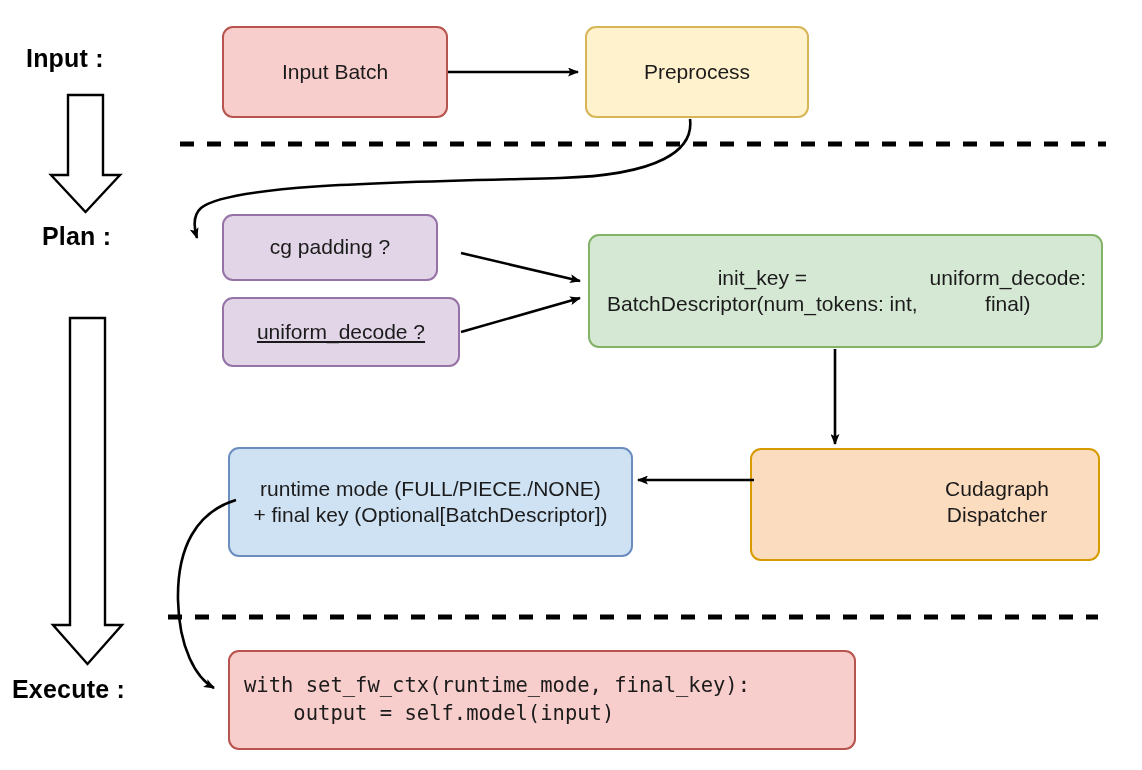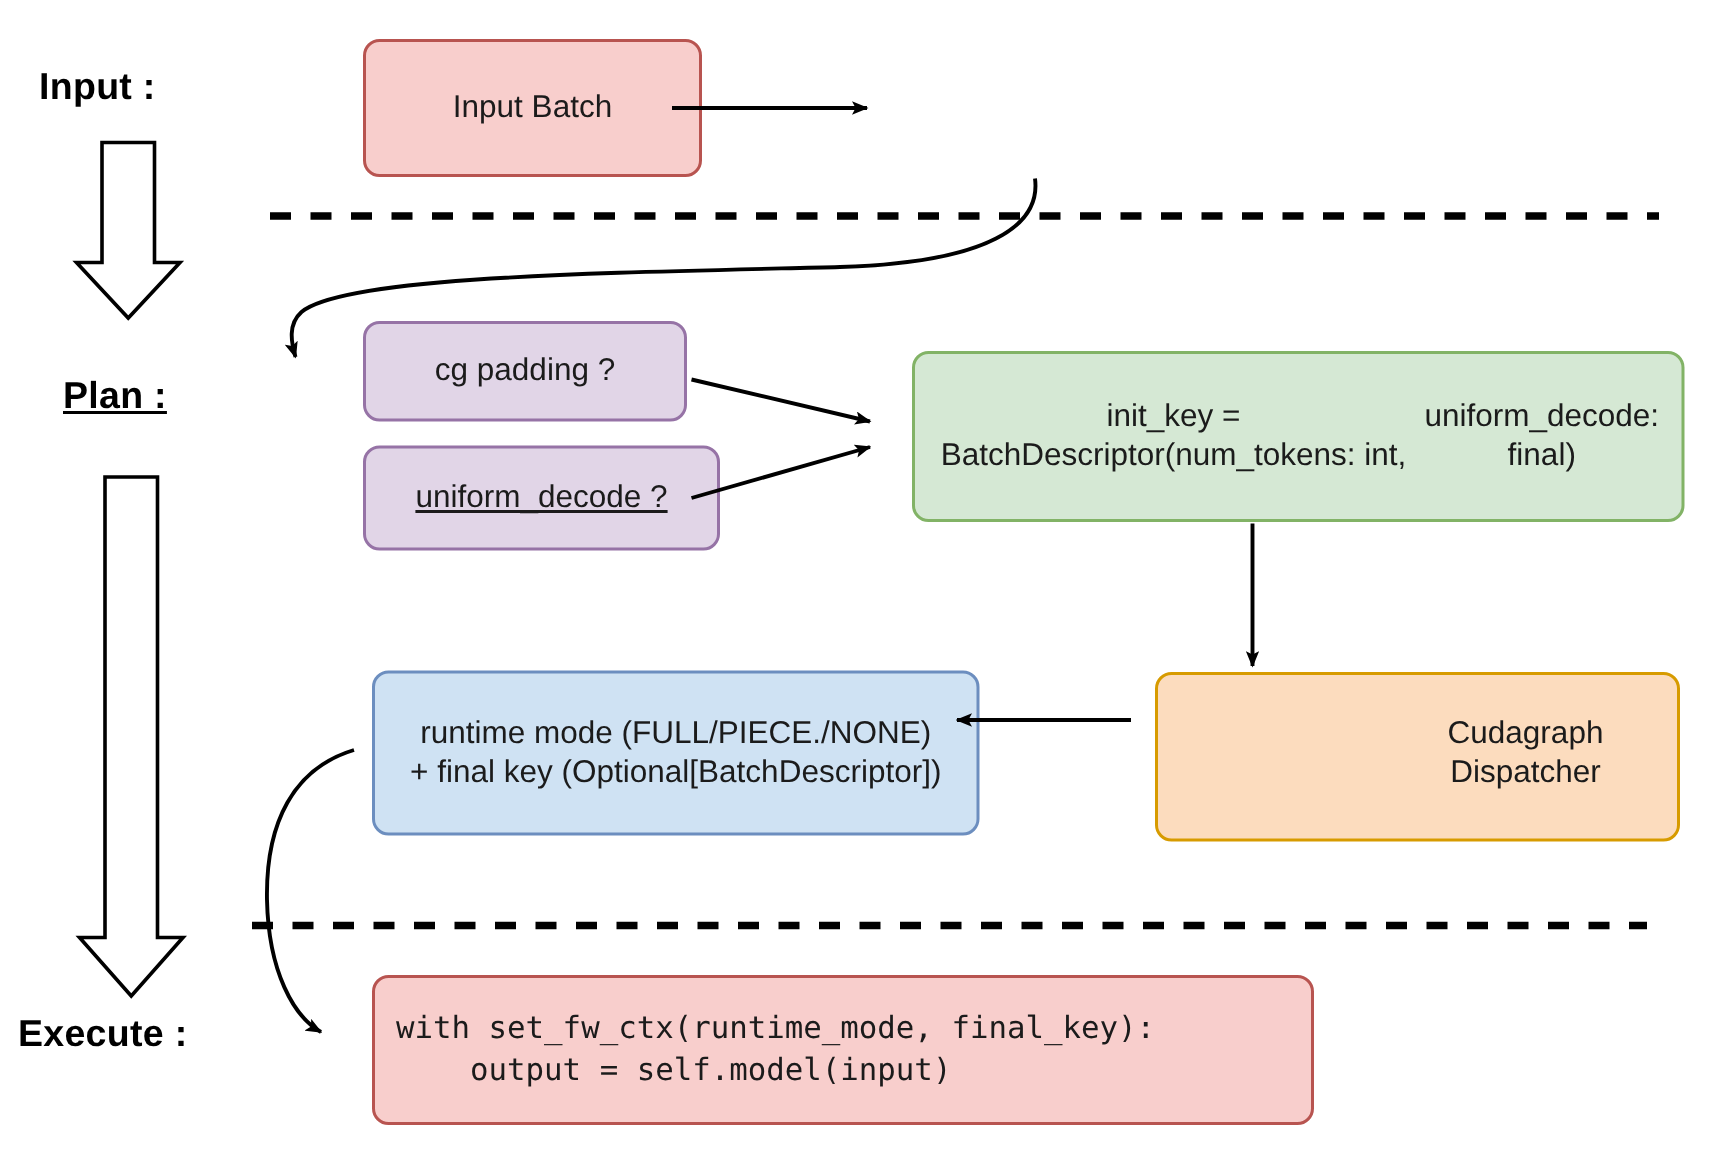--- a/index.html
+++ b/index.html
@@ -33,21 +33,20 @@
     border: 2px solid #8b5cf6;
     display: flex;
     align-items: center;
     justify-content: center;
     text-align: center;
     font-family: "Liberation Sans", sans-serif;
     font-size: 21px;
     color: #1b1b1b;
     line-height: 1.25;
     padding: 4px 10px;
-    margin-left: 20px;
   }
   .node.pink   { background: #f8cecc; border-color: #b85450; }
   .node.yellow { background: #fff2cc; border-color: #d6b656; }
   .node.purple { background: #e1d5e7; border-color: #9673a6; }
   .node.green  { background: #d5e8d4; border-color: #82b366; }
   .node.blue   { background: #cfe2f3; border-color: #6c8ebf; }
   .node.orange-outer { background: #fcdcbe; border-color: #d79b00; }
   .node.orange-inner { background: #fbd5b5; border-color: #d79b00; }
 
   .node.code {
@@ -81,28 +80,31 @@
     font-family: "Liberation Sans", sans-serif;
   }
 </style>
 </head>
 <body>
 
 <div id="canvas">
 
   <div class="stage-label" style="left:26px; top:44px;">Input :</div>
 
-  <div class="stage-label" style="left:42px; top:250px;text-decoration:underline;">Plan :</div>
+  <div class="stage-label" style="left:42px; top:222px;">Plan :</div>
 
   <div class="stage-label" style="left:12px; top:675px;">Execute :</div>
 
   <div class="node pink" style="left:222px; top:26px; width:226px; height:92px;">
     <span>Input Batch</span>
   </div>
 
+  <div class="node yellow" style="left:585px; top:26px; width:224px; height:92px;">
+    <span>Preprocess</span>
+  </div>
 
   <div class="node purple" style="left:222px; top:214px; width:216px; height:67px;">
     <span>cg padding ?</span>
   </div>
 
   <div class="node purple" style="left:222px; top:297px; width:238px; height:70px;text-decoration:underline;">
     <span>uniform_decode ?</span>
   </div>
 
   <div class="node green" style="left:588px; top:234px; width:515px; height:114px; flex-direction:row;">

